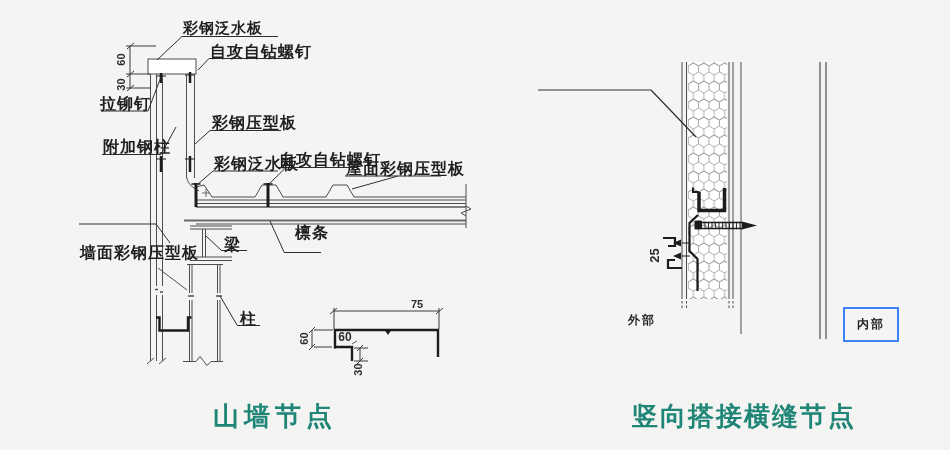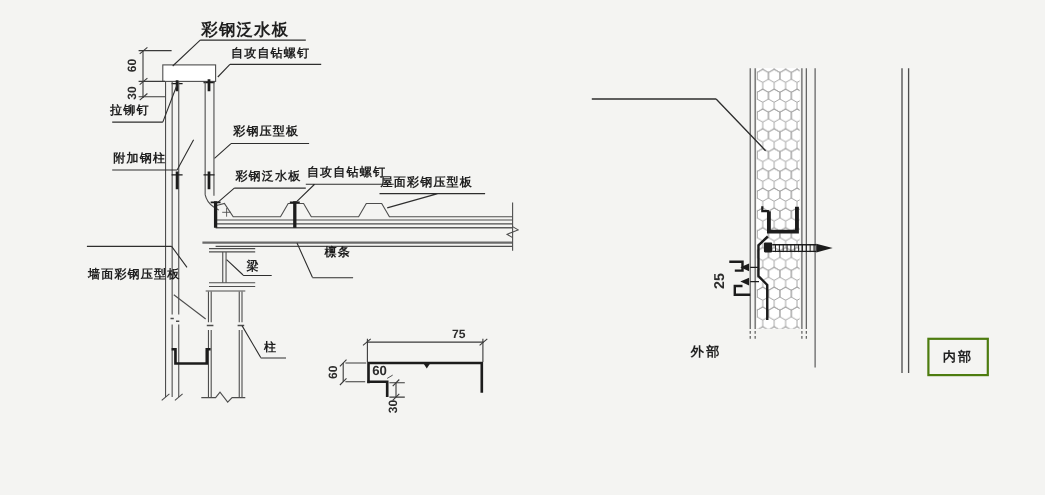--- a/index.html
+++ b/index.html
@@ -7,35 +7,35 @@
     position:relative;width:950px;height:450px;overflow:hidden;
     background:#f4f4f2;
     font-family:Liberation Sans, sans-serif;
   }
   .fig{position:absolute;top:0;height:450px;}
   #fig-left{left:0;width:475px;}
   #fig-right{left:475px;width:475px;}
   svg{position:absolute;left:0;top:0;display:block;}
   .lbl{
     position:absolute;color:#1f1f1f;font-weight:600;white-space:nowrap;
-    font-size:11px;letter-spacing:1px;line-height:1.1;
+    font-size:16px;letter-spacing:1px;line-height:1.1;
   }
   .lbl.big{font-size:15px;}
   .dim{
     position:absolute;color:#2c2c2c;font-weight:600;font-size:11px;
     text-align:center;white-space:nowrap;line-height:1;
   }
   .dim.rot{transform:rotate(-90deg);transform-origin:center center;}
   .title{
     position:absolute;color:#1f8577;font-weight:700;font-size:26px;
     white-space:nowrap;line-height:1;
   }
   .side-tag{position:absolute;color:#1f1f1f;font-weight:600;font-size:12px;letter-spacing:2px;}
   .box-tag{
-    position:absolute;border:2px solid #4d7c0f;display:flex;
+    position:absolute;border:2px solid #3b82f6;display:flex;
     align-items:center;justify-content:center;background:transparent;
   }
 </style>
 </head>
 <body>
 
 <div id="stage">
 
   <div class="fig" id="fig-left">
     <svg width="475" height="450" viewBox="0 0 475 450">
@@ -147,20 +147,21 @@
     <div class="lbl" style="left:295px;top:224px;">檩条</div>
     <div class="lbl" style="left:240px;top:310px;">柱</div>
 
     <div class="dim rot" style="left:109px;top:54px;width:24px;">60</div>
     <div class="dim rot" style="left:109px;top:79px;width:24px;">30</div>
     <div class="dim" style="left:374px;top:299px;width:20px;margin-left:33px;">75</div>
     <div class="dim rot" style="left:292px;top:333px;width:24px;">60</div>
     <div class="dim" style="left:336px;top:331px;width:18px;font-size:12px;">60</div>
     <div class="dim rot" style="left:346px;top:364px;width:24px;">30</div>
 
+    <div class="title" style="left:213px;top:403px;letter-spacing:5px;">山墙节点</div>
   </div>
 
   <div class="fig" id="fig-right">
     <svg width="475" height="450" viewBox="0 0 475 450">
       <defs>
         <pattern id="hx" width="10.4" height="18" patternUnits="userSpaceOnUse">
           <g fill="none" stroke="#9b9b9b" stroke-width="0.8">
             <path d="M5.2,0 L10.4,3 L10.4,9 L5.2,12 L0,9 L0,3 Z"></path>
             <path d="M10.4,9 L15.6,12 L15.6,18 L10.4,21 L5.2,18 L5.2,12 Z"></path>
             <path d="M0,9 L5.2,12 L5.2,18 L0,21 L-5.2,18 L-5.2,12 Z"></path>
@@ -211,15 +212,16 @@
         <polygon points="198,243 206,239.5 206,246.5" fill="#1c1c1c"></polygon>
         <polygon points="198,256 206,252.5 206,259.5" fill="#1c1c1c"></polygon>
       </g>
     </svg>
 
     <div class="dim rot" style="left:166px;top:249px;width:26px;font-size:13px;">25</div>
     <div class="side-tag" style="left:153px;top:312px;">外部</div>
     <div class="box-tag" style="left:368px;top:307px;width:52px;height:31px;">
       <span class="side-tag" style="position:static;">内部</span>
     </div>
+    <div class="title" style="left:157px;top:403px;letter-spacing:2px;">竖向搭接横缝节点</div>
   </div>
 
 </div>
 
 </body></html>

